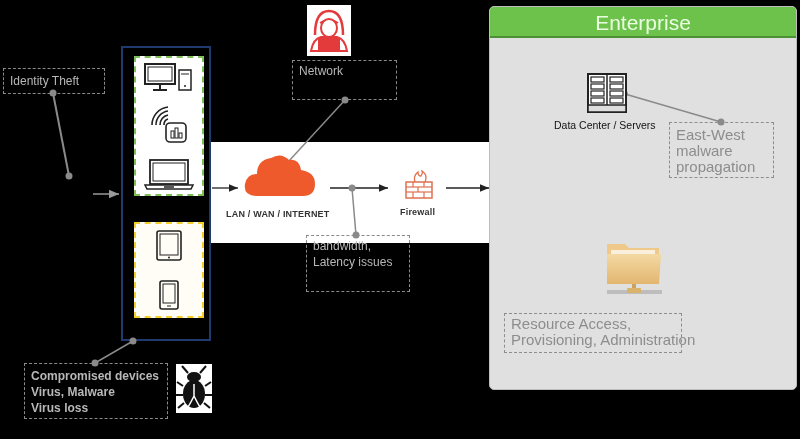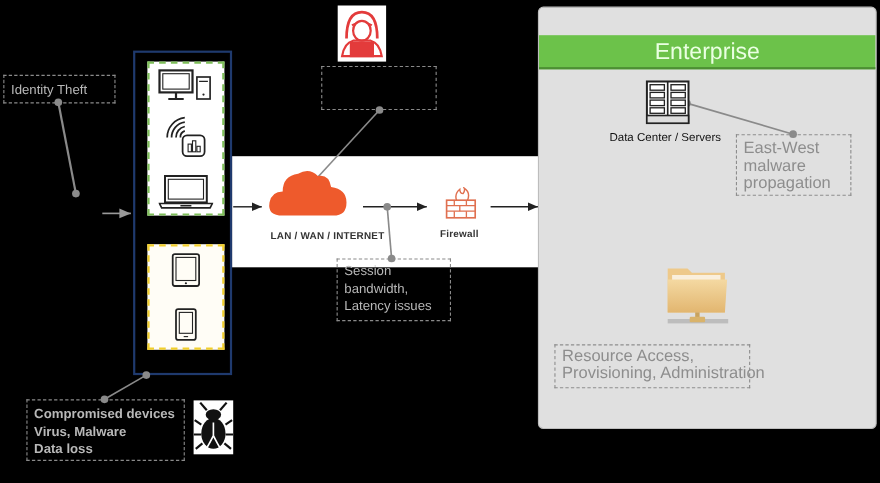--- a/index.html
+++ b/index.html
@@ -23,21 +23,21 @@
 
     .identity { left: 3px; top: 68px; width: 102px; height: 26px; padding-top: 4px; }
     .netvul { left: 292px; top: 60px; width: 105px; height: 40px; }
     .session { left: 306px; top: 235px; width: 104px; height: 57px; }
     .compromised { left: 24px; top: 363px; width: 144px; height: 56px; padding-top: 4px; font-weight: bold; }
     .eastwest { left: 669px; top: 122px; width: 105px; height: 56px; padding-top: 4px; }
     .resource { left: 504px; top: 313px; width: 178px; height: 40px; padding-top: 2px; }
 
     
     .ent { left: 489px; top: 6px; width: 308px; height: 384px; background: #e0e0e0; border-radius: 5px; border: 1px solid #bdbdbd; overflow: hidden; }
-    .ent-header { left: 0; top: 0; width: 100%; height: 31px; background: #6cc24a; color: #eaffe2; font-size: 21px; text-align: center; line-height: 31px; border-bottom: 2px solid #4d8f33; margin-top: 25px; }
+    .ent-header { left: 0; top: 0; width: 100%; height: 31px; background: #6cc24a; color: #eaffe2; font-size: 21px; text-align: center; line-height: 31px; border-bottom: 2px solid #4d8f33; }
 
     .label-small { font-size: 9px; font-weight: bold; color: #333; letter-spacing: 0.2px; white-space: nowrap; }
     .dc-label { font-size: 10.5px; color: #111; white-space: nowrap; }
 
     .icon-box { background: #fff; }
     svg { display: block; }
   </style>
 </head>
 <body>
 
@@ -144,21 +144,21 @@
     <path d="M4,46 Q6,34 14,32 L30,32 Q38,34 40,46 z" fill="none" stroke="#e33b3b" stroke-width="2"></path>
     <rect x="11" y="33" width="22" height="14" fill="#e33b3b"></rect>
   </svg>
 </div>
 
 <div class="abs" style="left:243px;top:152px;">
   <svg width="76" height="46" viewBox="0 0 76 46">
     <path d="M14,44 Q0,44 2,32 Q4,22 14,22 Q14,8 28,6 Q38,0 46,8 Q56,6 58,18 Q72,20 72,32 Q72,44 60,44 z" fill="#ee5a2c"></path>
   </svg>
 </div>
-<div class="abs label-small" style="left:226px;top:209px;margin-left:20px;">LAN / WAN / INTERNET</div>
+<div class="abs label-small" style="left:226px;top:209px;">LAN / WAN / INTERNET</div>
 
 <div class="abs" style="left:403px;top:170px;">
   <svg width="32" height="30" viewBox="0 0 32 30">
     <path d="M12,12 Q10,6 15,2 Q15,6 18,6 Q20,3 19,1 Q25,5 22,12" fill="none" stroke="#e07050" stroke-width="1.3"></path>
     <rect x="3" y="12" width="26" height="16" fill="none" stroke="#e07050" stroke-width="1.5"></rect>
     <line x1="3" y1="17" x2="29" y2="17" stroke="#e07050" stroke-width="1.2"></line>
     <line x1="3" y1="22" x2="29" y2="22" stroke="#e07050" stroke-width="1.2"></line>
     <line x1="10" y1="12" x2="10" y2="17" stroke="#e07050" stroke-width="1.2"></line>
     <line x1="21" y1="12" x2="21" y2="17" stroke="#e07050" stroke-width="1.2"></line>
     <line x1="15" y1="17" x2="15" y2="22" stroke="#e07050" stroke-width="1.2"></line>
@@ -218,32 +218,32 @@
     <rect x="2" y="54" width="55" height="4" fill="#bdbdbd"></rect>
     <rect x="22" y="52" width="14" height="5" rx="1" fill="#d9b36b"></rect>
   </svg>
 </div>
 
 <div class="abs callout dark identity">
   <span>Identity Theft</span>
 </div>
 
 <div class="abs callout dark netvul">
+  <span>Network</span>
 </div>
 
 <div class="abs callout dark session">
-  <span>Session</span>
   <span>bandwidth,</span>
   <span>Latency issues</span>
 </div>
 
 <div class="abs callout dark compromised">
   <span>Compromised devices</span>
   <span>Virus, Malware</span>
-  <span>Data loss</span>
+  <span>Virus loss</span>
 </div>
 
 <div class="abs callout light eastwest">
   <span>East-West</span>
   <span>malware</span>
   <span>propagation</span>
 </div>
 
 <div class="abs callout light resource">
   <span>Resource Access,</span>

